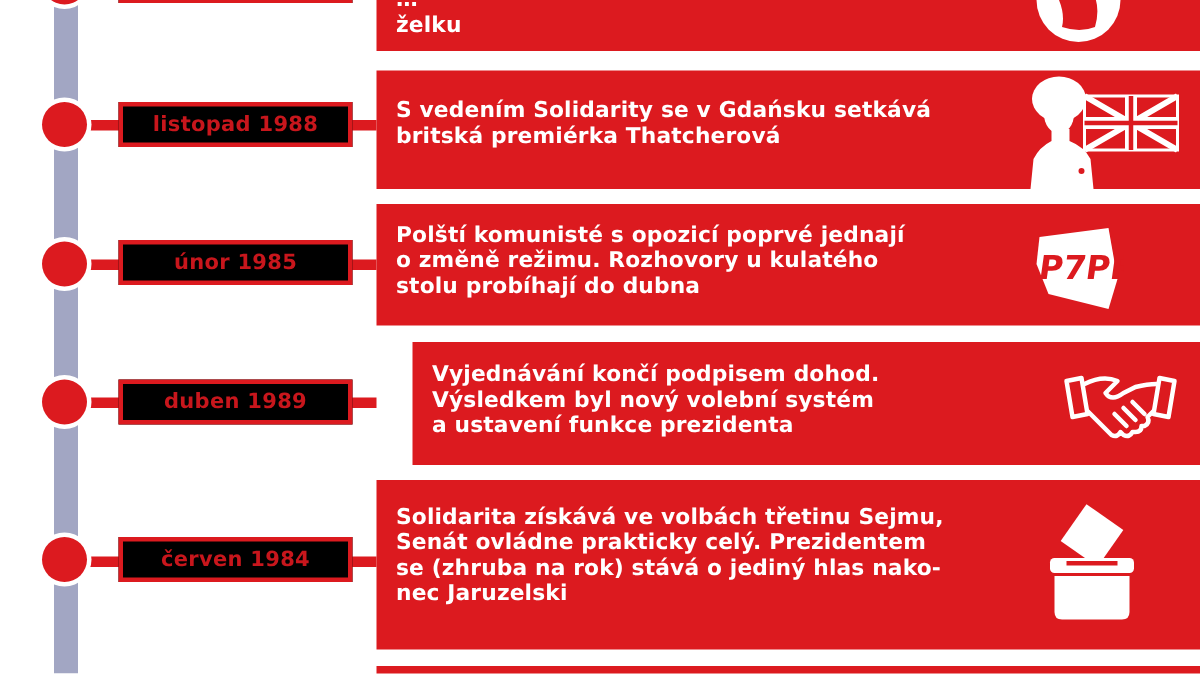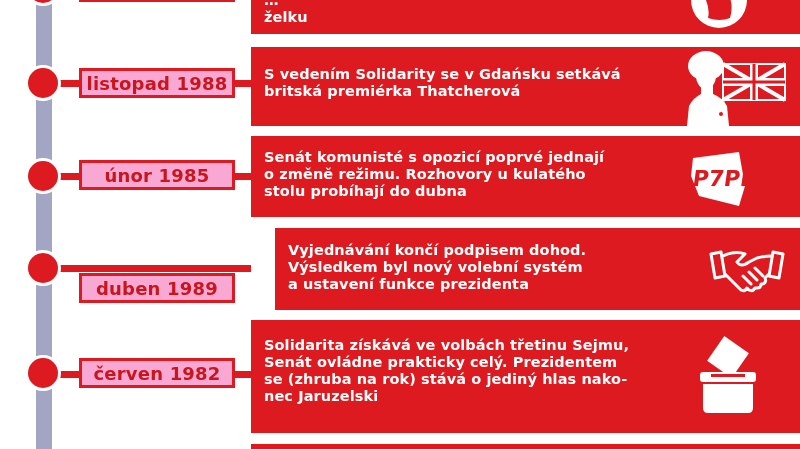--- a/index.html
+++ b/index.html
@@ -1,21 +1,21 @@
 <!DOCTYPE html>
 <html><head>
 <meta charset="utf-8">
 <style>
   html, body { margin:0; padding:0; }
   body { width:800px; height:449px; overflow:hidden; background:#ffffff; position:relative; font-family:"DejaVu Sans", sans-serif; }
   .timeline-line { position:absolute; left:36px; top:0; width:16px; height:449px; background:#a2a6c3; }
   .event { position:absolute; left:0; width:800px; }
   .dot { position:absolute; left:28px; width:30px; height:30px; border-radius:50%; background:#dc1a1f; box-shadow:0 0 0 3px #ffffff; }
   .connector { position:absolute; left:58px; width:193px; height:7px; background:#dc1a1f; }
-  .date-box { position:absolute; left:79px; width:150px; height:24px; border:3px solid #dc1a1f; background:#f9a8d4; color:#c8161c; font-weight:bold; font-size:18px; display:flex; align-items:center; justify-content:center; letter-spacing:0.2px; }
+  .date-box { position:absolute; left:79px; width:150px; height:24px; border:3px solid #dc1a1f; background:#000000; color:#c8161c; font-weight:bold; font-size:14px; display:flex; align-items:center; justify-content:center; letter-spacing:0.2px; }
   .card { position:absolute; left:251px; width:549px; background:#dc1a1f; color:#ffffff; }
   .card-text { position:absolute; left:13px; font-size:14.5px; line-height:17px; font-weight:bold; white-space:pre-line; letter-spacing:0.1px; }
   .card-icon { position:absolute; }
 </style>
 </head>
 <body>
 
 <div class="timeline-line"></div>
 
 <div class="event" style="top:0;height:40px;">
@@ -47,21 +47,21 @@
       <circle cx="40" cy="64" r="2" fill="#dc1a1f"></circle>
     </svg>
   </div>
   <div class="connector" style="top:33px;"></div>
   <div class="date-box" style="top:21px;">listopad 1988</div>
   <div class="dot" style="top:21px;"></div>
 </div>
 
 <div class="event" style="top:136px;height:82px;">
   <div class="card" style="top:0;height:81px;">
-    <div class="card-text" style="top:13px;">Senát komunisté s opozicí poprvé jednají
+    <div class="card-text" style="top:13px;">Polští komunisté s opozicí poprvé jednají
 o změně režimu. Rozhovory u kulatého
 stolu probíhají do dubna</div>
     <svg class="card-icon" style="left:438px;top:12px;" width="60" height="60" viewBox="0 0 60 60">
       <path d="M4 10 L50 4 L56 38 L50 58 L10 48 L2 28Z" fill="#ffffff"></path>
       <text x="8" y="38" font-family="DejaVu Sans" font-weight="bold" font-size="22" fill="#dc1a1f" transform="skewX(-8)">P7PR</text>
     </svg>
   </div>
   <div class="connector" style="top:37px;"></div>
   <div class="date-box" style="top:24px;">únor 1985</div>
   <div class="dot" style="top:25px;"></div>
@@ -76,35 +76,35 @@
       <g fill="none" stroke="#ffffff" stroke-width="3" stroke-linejoin="round" stroke-linecap="round">
         <path d="M4 8 L14 6 L18 30 L8 32Z"></path>
         <path d="M76 8 L66 6 L62 30 L72 32Z"></path>
         <path d="M16 10 Q28 4 38 8 L30 16 Q34 22 42 16 L50 12 Q58 10 64 10"></path>
         <path d="M18 28 L34 44 Q38 46 40 42 L42 44 Q46 46 48 42 L50 42 Q54 42 54 38 L56 38 Q60 36 58 32 L62 28"></path>
         <path d="M36 30 L44 38 M42 26 L50 34 M48 22 L56 30"></path>
       </g>
     </svg>
   </div>
   <div class="connector" style="top:37px;"></div>
-  <div class="date-box" style="top:25px;margin-top:20px;">duben 1989</div>
+  <div class="date-box" style="top:25px;">duben 1989</div>
   <div class="dot" style="top:25px;"></div>
 </div>
 
 <div class="event" style="top:320px;height:114px;">
   <div class="card" style="top:0;height:113px;padding-left:24px;">
     <div class="card-text" style="top:17px;">Solidarita získává ve volbách třetinu Sejmu,
 Senát ovládne prakticky celý. Prezidentem
 se (zhruba na rok) stává o jediný hlas nako-
 nec Jaruzelski</div>
     <svg class="card-icon" style="left:448px;top:14px;" width="66" height="82" viewBox="0 0 66 82">
       <rect x="14" y="8" width="30" height="30" fill="#ffffff" transform="rotate(35 29 23)"></rect>
       <rect x="1" y="38" width="56" height="10" rx="3" fill="#ffffff"></rect>
       <rect x="12" y="40" width="34" height="3" fill="#dc1a1f"></rect>
       <path d="M4 50 H54 V74 Q54 79 49 79 H9 Q4 79 4 74Z" fill="#ffffff"></path>
     </svg>
   </div>
   <div class="connector" style="top:51px;"></div>
-  <div class="date-box" style="top:38px;">červen 1982</div>
+  <div class="date-box" style="top:38px;">červen 1984</div>
   <div class="dot" style="top:38px;"></div>
 </div>
 
 <div class="card" style="top:444px;height:20px;"></div>
 
 </body></html>

